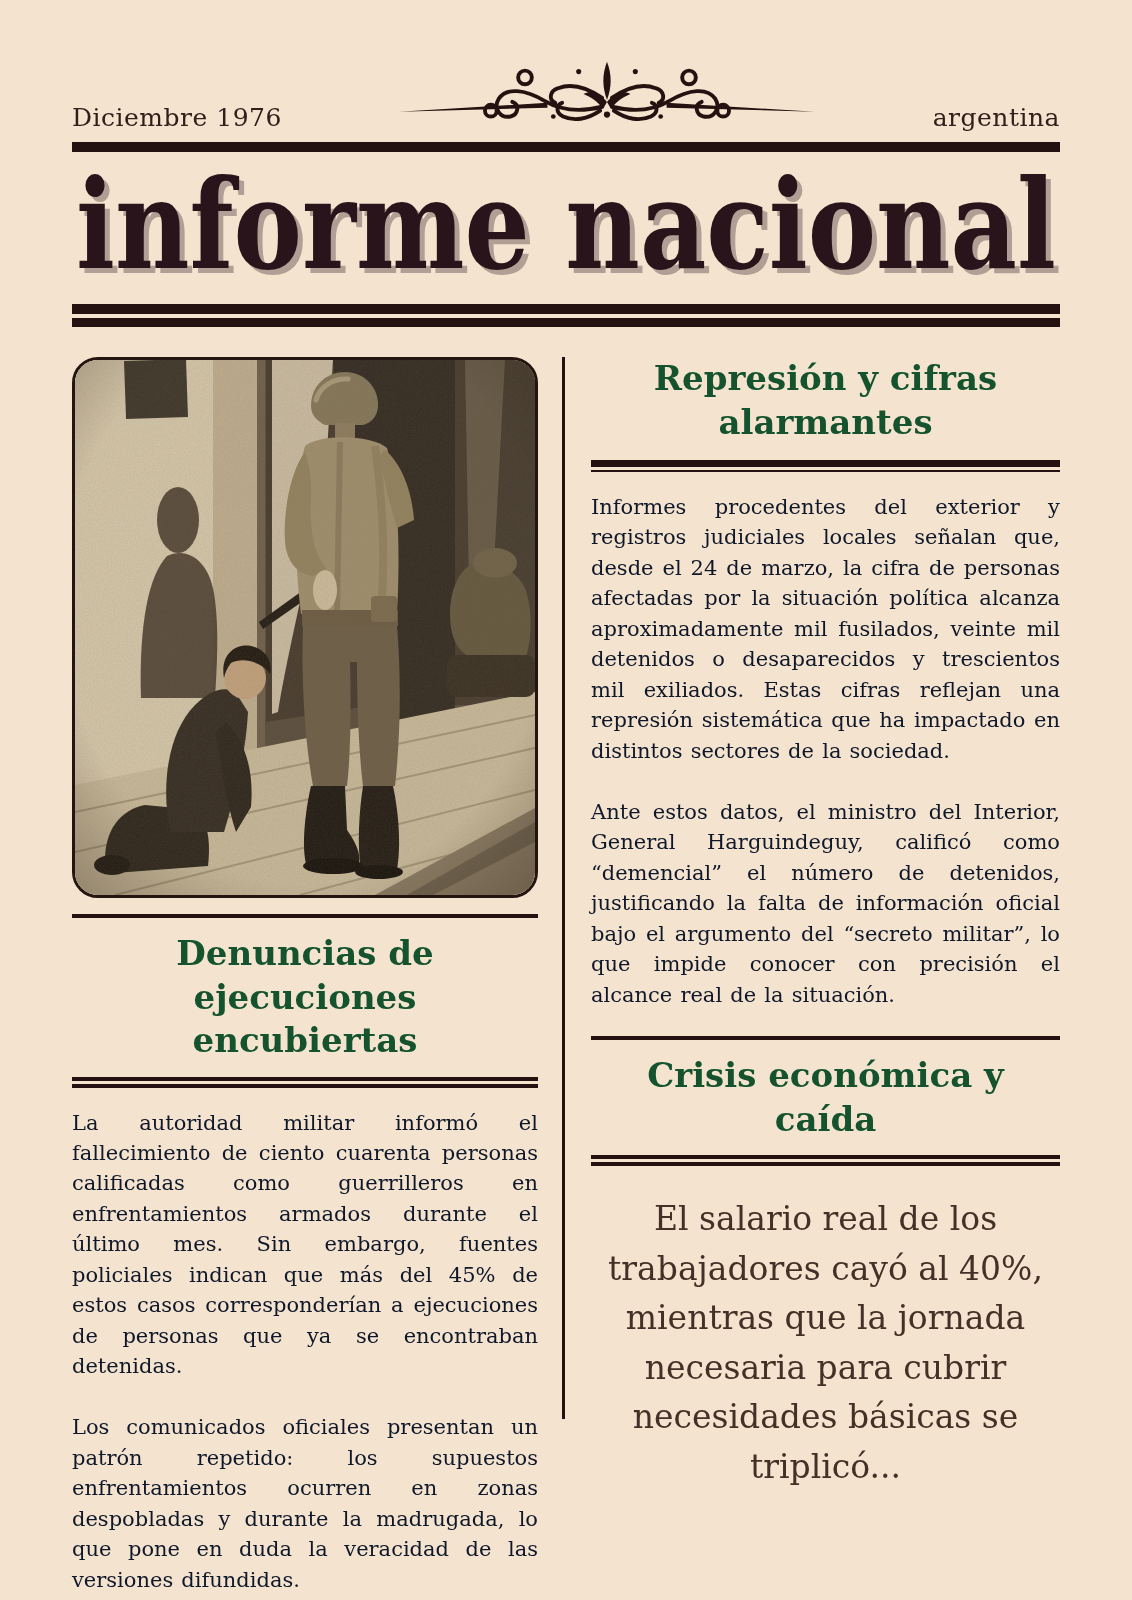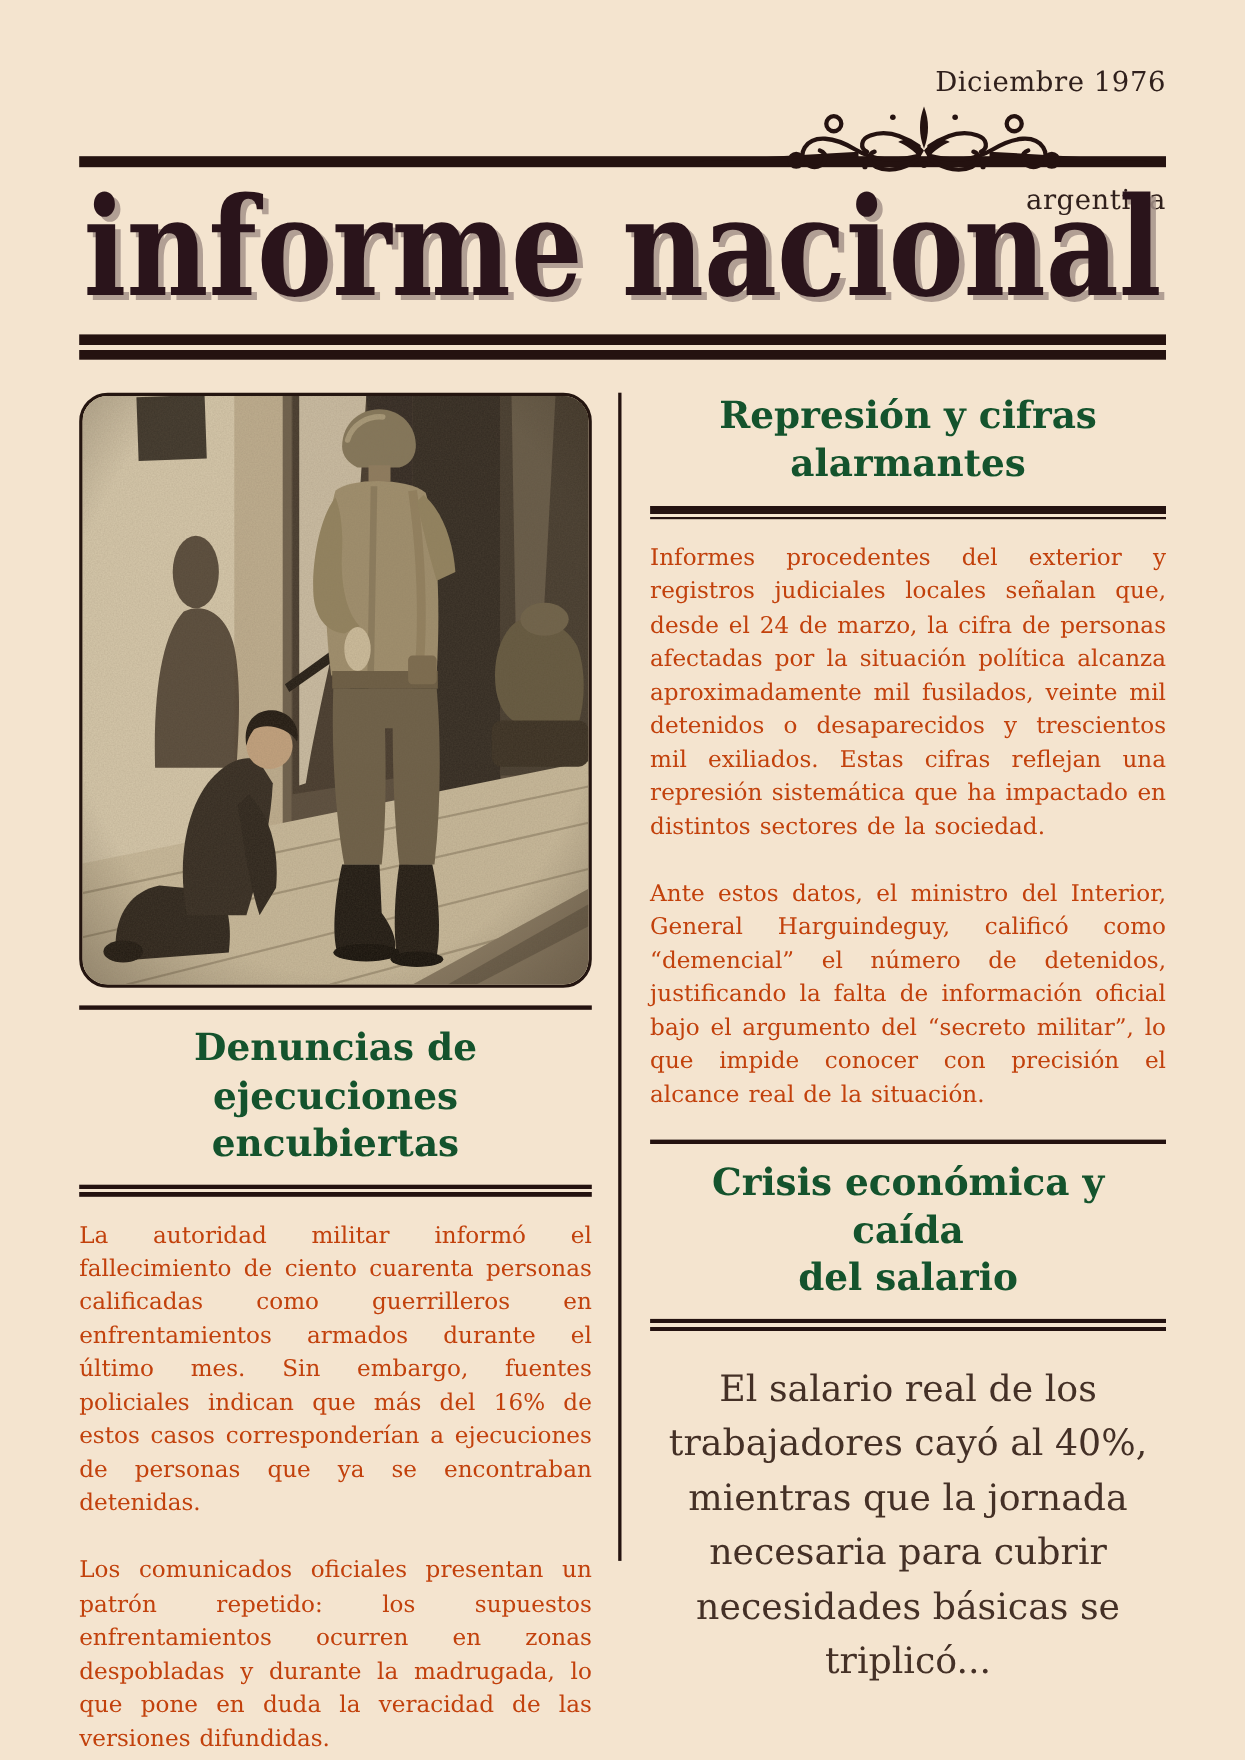--- a/index.html
+++ b/index.html
@@ -11,21 +11,21 @@
     color: #2a1514;
     font-family: "DejaVu Serif", "Liberation Serif", serif;
     box-sizing: border-box;
     padding: 0 72px;
     overflow: hidden;
   }
 
   
   .topbar {
     display: flex; align-items: flex-end; justify-content: space-between;
-    padding-top: 62px; height: 72px; flex-direction: column;
+    padding-top: 62px; height: 72px;
   }
   .kicker { font-size: 25px; color: #30201c; letter-spacing: .5px; line-height: 1; padding-bottom: 4px; }
   .flourish svg { display: block; width: 440px; height: 82px; margin-bottom: -4px; }
 
   
   .rule-thick   { height: 10px; background: #241210; margin-top: 8px; }
   .rule-single  { height: 4px;  background: #241210; }
   .dr-masthead  { height: 23px; margin-top: 6px;
                   background: linear-gradient(#241210 0 10px, rgba(0,0,0,0) 10px 14px, #241210 14px 23px); }
   .dr-mixed     { height: 12px; margin-top: 16px;
@@ -58,21 +58,21 @@
   .col-left .rule-single { margin-top: 16px; }
   h2.sec-title {
     font-size: 34px; line-height: 1.28; text-align: center;
     margin: 14px 0 0; font-weight: bold; color: #14532d; letter-spacing: 0;
   }
   h2.sec-title span { display: block; }
   .col-right h2.first { margin-top: 0; }
 
   p.body {
     font-size: 21px; line-height: 1.45; text-align: justify;
-    margin: 20px 0 0; color: #c2410c; word-spacing: 1.5px;
+    margin: 20px 0 0; color: #0f172a; word-spacing: 1.5px;
   }
   p.body + p.body { margin-top: 31px; }
 
   .rule-mid { margin-top: 26px; }
 
   blockquote.quote {
     margin: 28px 6px 0; font-size: 33px; line-height: 1.5;
     text-align: center; color: #443026; font-weight: normal;
   }
 </style>
@@ -207,21 +207,21 @@
 
       <div class="rule-single"></div>
 
       <h2 class="sec-title">
         <span>Denuncias de ejecuciones</span>
         <span>encubiertas</span>
       </h2>
 
       <div class="dr-even"></div>
 
-      <p class="body">La autoridad militar informó el fallecimiento de ciento cuarenta personas calificadas como guerrilleros en enfrentamientos armados durante el último mes. Sin embargo, fuentes policiales indican que más del 16% de estos casos corresponderían a ejecuciones de personas que ya se encontraban detenidas.</p>
+      <p class="body">La autoridad militar informó el fallecimiento de ciento cuarenta personas calificadas como guerrilleros en enfrentamientos armados durante el último mes. Sin embargo, fuentes policiales indican que más del 45% de estos casos corresponderían a ejecuciones de personas que ya se encontraban detenidas.</p>
       <p class="body">Los comunicados oficiales presentan un patrón repetido: los supuestos enfrentamientos ocurren en zonas despobladas y durante la madrugada, lo que pone en duda la veracidad de las versiones difundidas.</p>
     </section>
 
     <div class="divider"></div>
 
     <section class="col-right">
 
       <h2 class="sec-title first">
         <span>Represión y cifras</span>
         <span>alarmantes</span>
@@ -229,21 +229,20 @@
 
       <div class="dr-mixed"></div>
 
       <p class="body">Informes procedentes del exterior y registros judiciales locales señalan que, desde el 24 de marzo, la cifra de personas afectadas por la situación política alcanza aproximadamente mil fusilados, veinte mil detenidos o desaparecidos y trescientos mil exiliados. Estas cifras reflejan una represión sistemática que ha impactado en distintos sectores de la sociedad.</p>
       <p class="body">Ante estos datos, el ministro del Interior, General Harguindeguy, calificó como “demencial” el número de detenidos, justificando la falta de información oficial bajo el argumento del “secreto militar”, lo que impide conocer con precisión el alcance real de la situación.</p>
 
       <div class="rule-single rule-mid"></div>
 
       <h2 class="sec-title">
         <span>Crisis económica y caída</span>
-        <span>del salario</span>
       </h2>
 
       <div class="dr-even"></div>
 
       <blockquote class="quote">El salario real de los trabajadores cayó al 40%, mientras que la jornada necesaria para cubrir necesidades básicas se triplicó...</blockquote>
     </section>
   </main>
 </div>
 
 </body></html>

